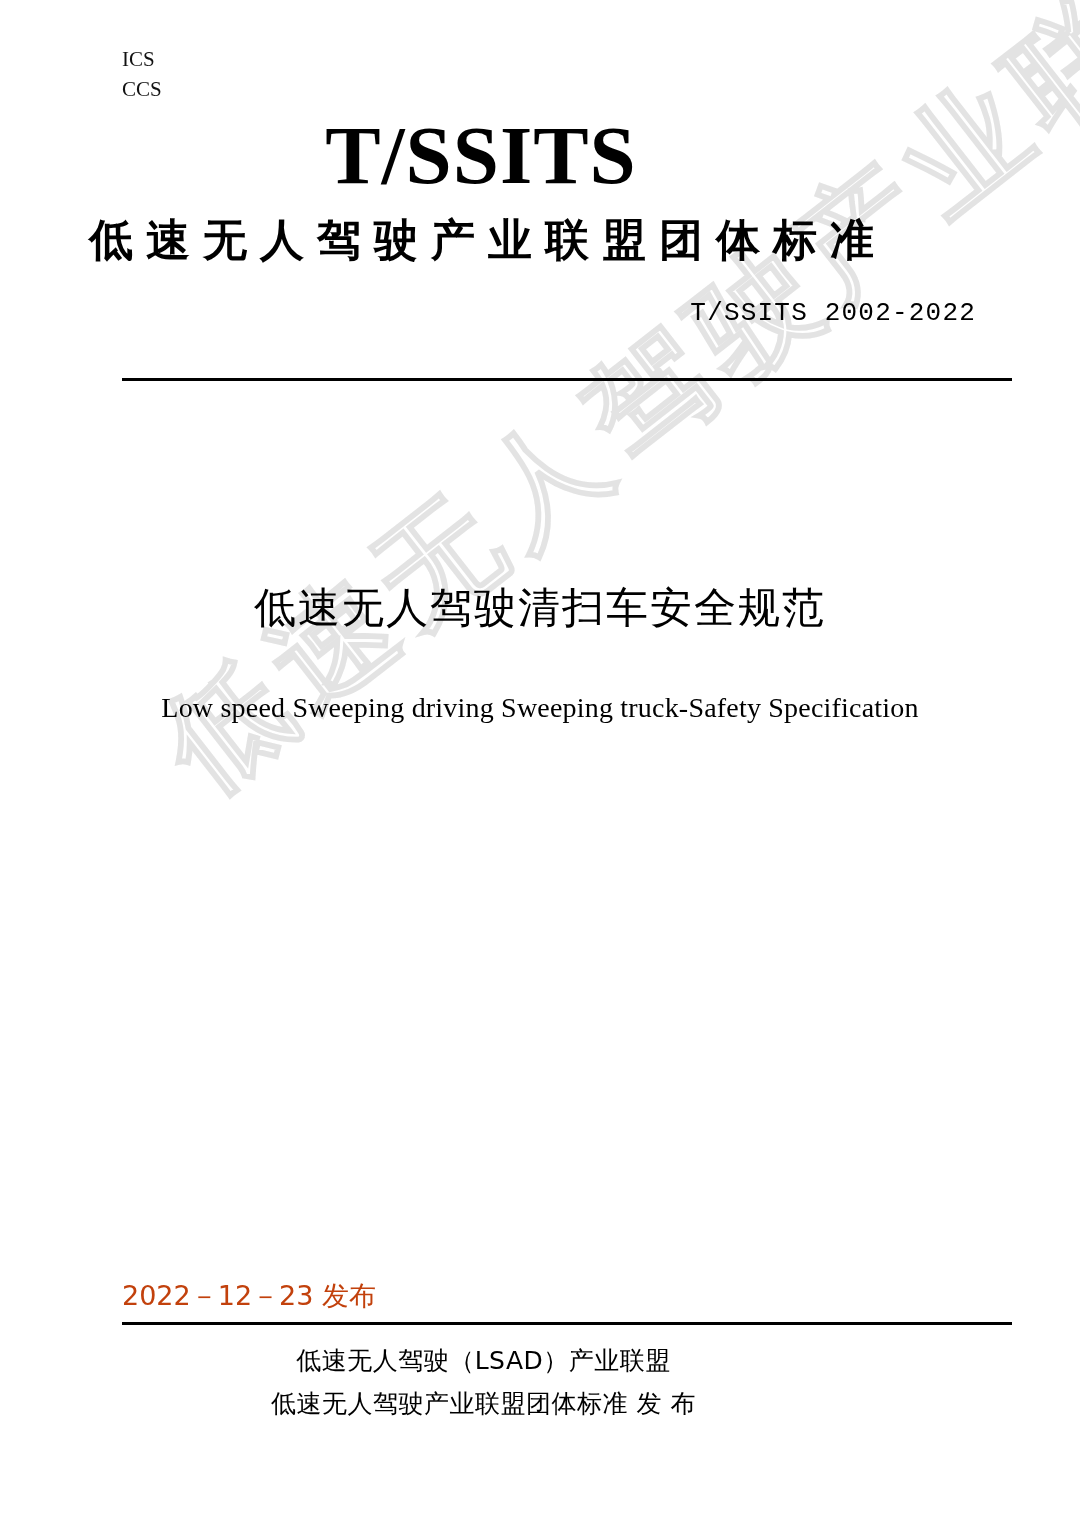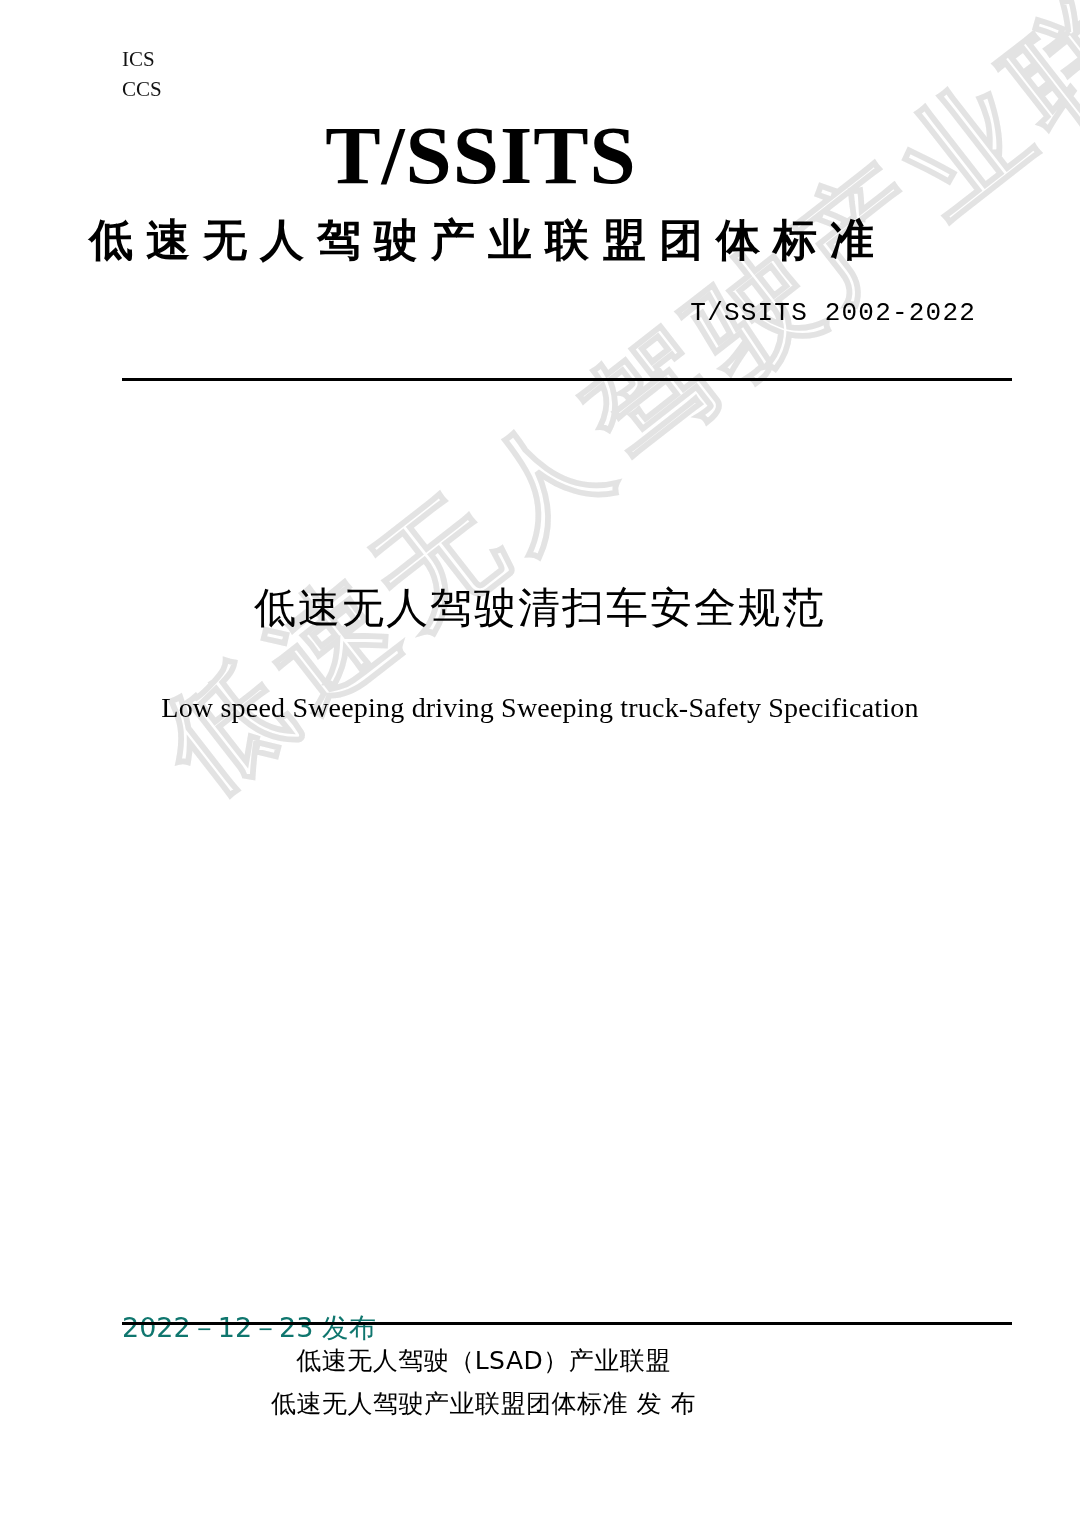--- a/index.html
+++ b/index.html
@@ -136,22 +136,21 @@
   .dates {
     position: absolute;
     left: 122px;
     top: 1278px;
     width: 890px;
     display: flex;
     justify-content: space-between;
     align-items: flex-end;
     font-family: "DejaVu Sans", sans-serif;
     font-size: 27px;
-    color: #0f766e;
-    margin-top: 32px;
+    color: #c2410c;
   }
   .rule-bottom {
     position: absolute;
     left: 122px;
     top: 1322px;
     width: 890px;
     height: 3px;
     background: #000;
   }
   .issuers {

